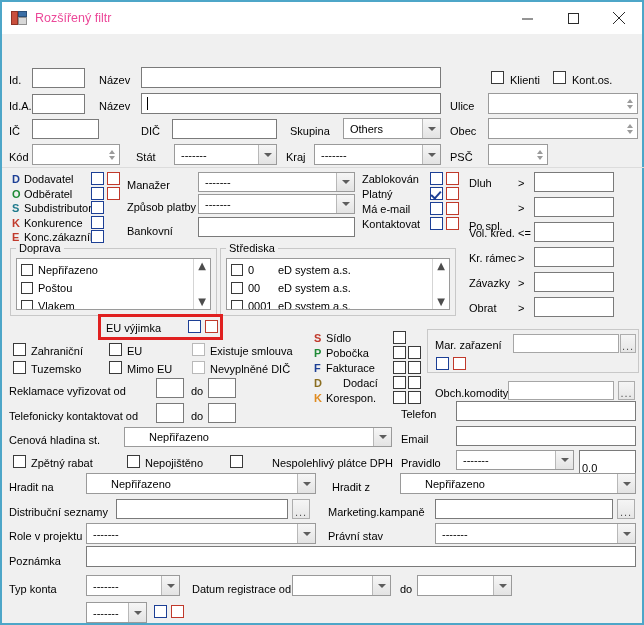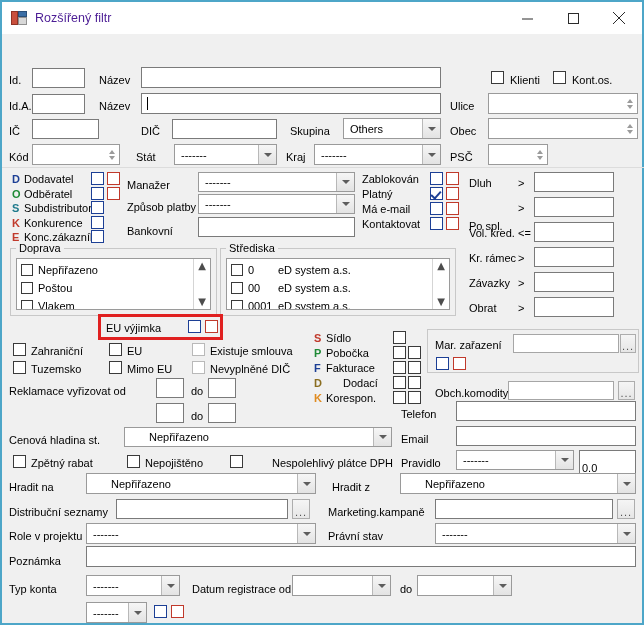--- a/index.html
+++ b/index.html
@@ -25,21 +25,21 @@
     position:relative;
   }
   .title-icon{
     width:16px;height:16px;margin-left:9px;margin-right:8px;
     position:relative;flex:0 0 16px;
   }
   .title-icon .tb{position:absolute;}
   .ti-a{left:0;top:1px;width:7px;height:14px;background:#c94f3d;border:1px solid #8f3325;box-sizing:border-box;}
   .ti-b{left:7px;top:1px;width:9px;height:6px;background:#3b6ea5;border:1px solid #2a4f78;box-sizing:border-box;}
   .ti-c{left:7px;top:7px;width:9px;height:8px;background:#d8d8d8;border:1px solid #909090;box-sizing:border-box;}
-  .title-text{font-size:12.5px;color:#4c1d95;font-family:"Liberation Sans",sans-serif;}
+  .title-text{font-size:12.5px;color:#ec4899;font-family:"Liberation Sans",sans-serif;}
   .caption-btns{position:absolute;right:0;top:0;height:32px;display:flex;}
   .cbtn{width:46px;height:32px;display:flex;align-items:center;justify-content:center;background:#ffffff;}
   .cbtn svg{display:block;}
   
   .client{position:relative;flex:1 1 auto;background:#f0f0f0;}
   
   .lbl{position:absolute;font-size:11px;color:#000;white-space:nowrap;line-height:13px;}
   .tf{
     position:absolute;box-sizing:border-box;
     background:#ffffff;border:1px solid #7a7a7a;
@@ -428,20 +428,21 @@
           <i></i>
         </div>
     </div>
     <div class="tf" style="left:577px;top:416px;width:57px;height:36px;">0.0</div>
 
     <div class="lbl" style="left:7px;top:351px;">Reklamace vyřizovat od</div>
     <div class="tf" style="left:154px;top:344px;width:28px;height:20px;"></div>
     <div class="lbl" style="left:189px;top:351px;">do</div>
     <div class="tf" style="left:206px;top:344px;width:28px;height:20px;"></div>
 
+    <div class="lbl" style="left:7px;top:376px;">Telefonicky kontaktovat od</div>
     <div class="tf" style="left:154px;top:369px;width:28px;height:20px;"></div>
     <div class="lbl" style="left:189px;top:376px;">do</div>
     <div class="tf" style="left:206px;top:369px;width:28px;height:20px;"></div>
 
     <div class="lbl" style="left:7px;top:400px;">Cenová hladina st.</div>
     <div class="combo" style="left:122px;top:393px;width:268px;height:20px;">
       <div class="ctext" style="padding-left:24px;">Nepřiřazeno</div>
       <div class="carrow">
           <i></i>
         </div>

